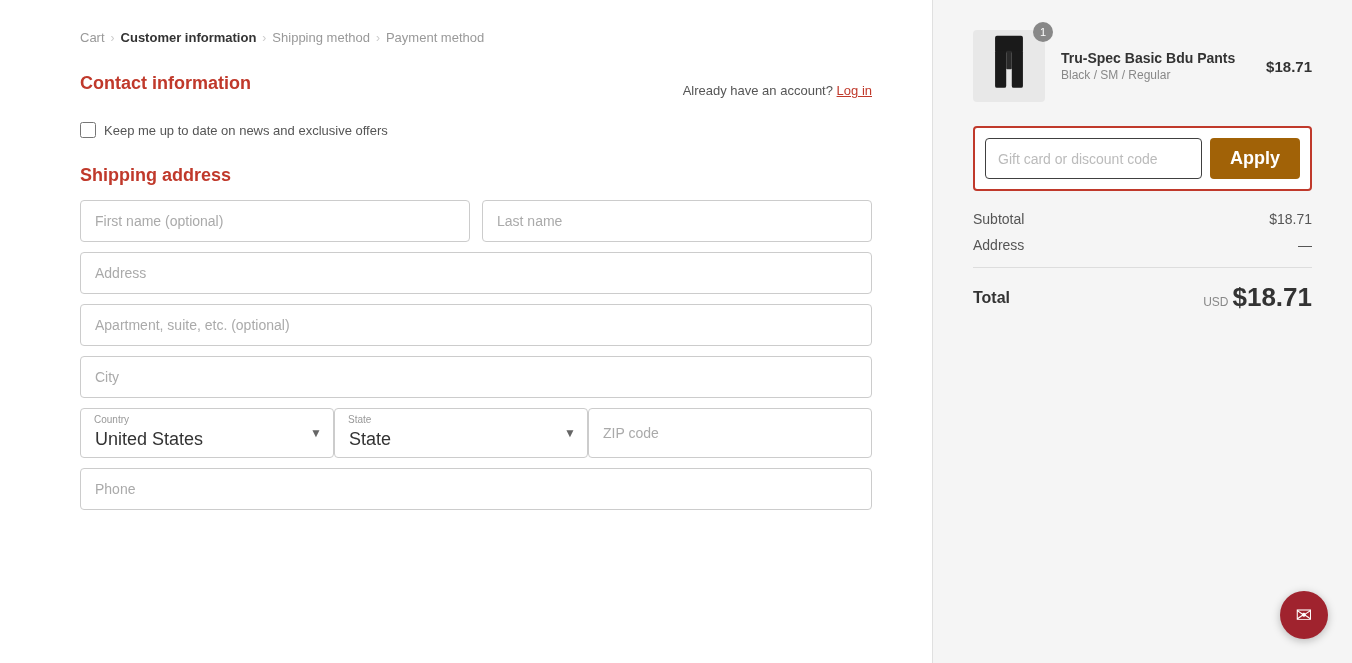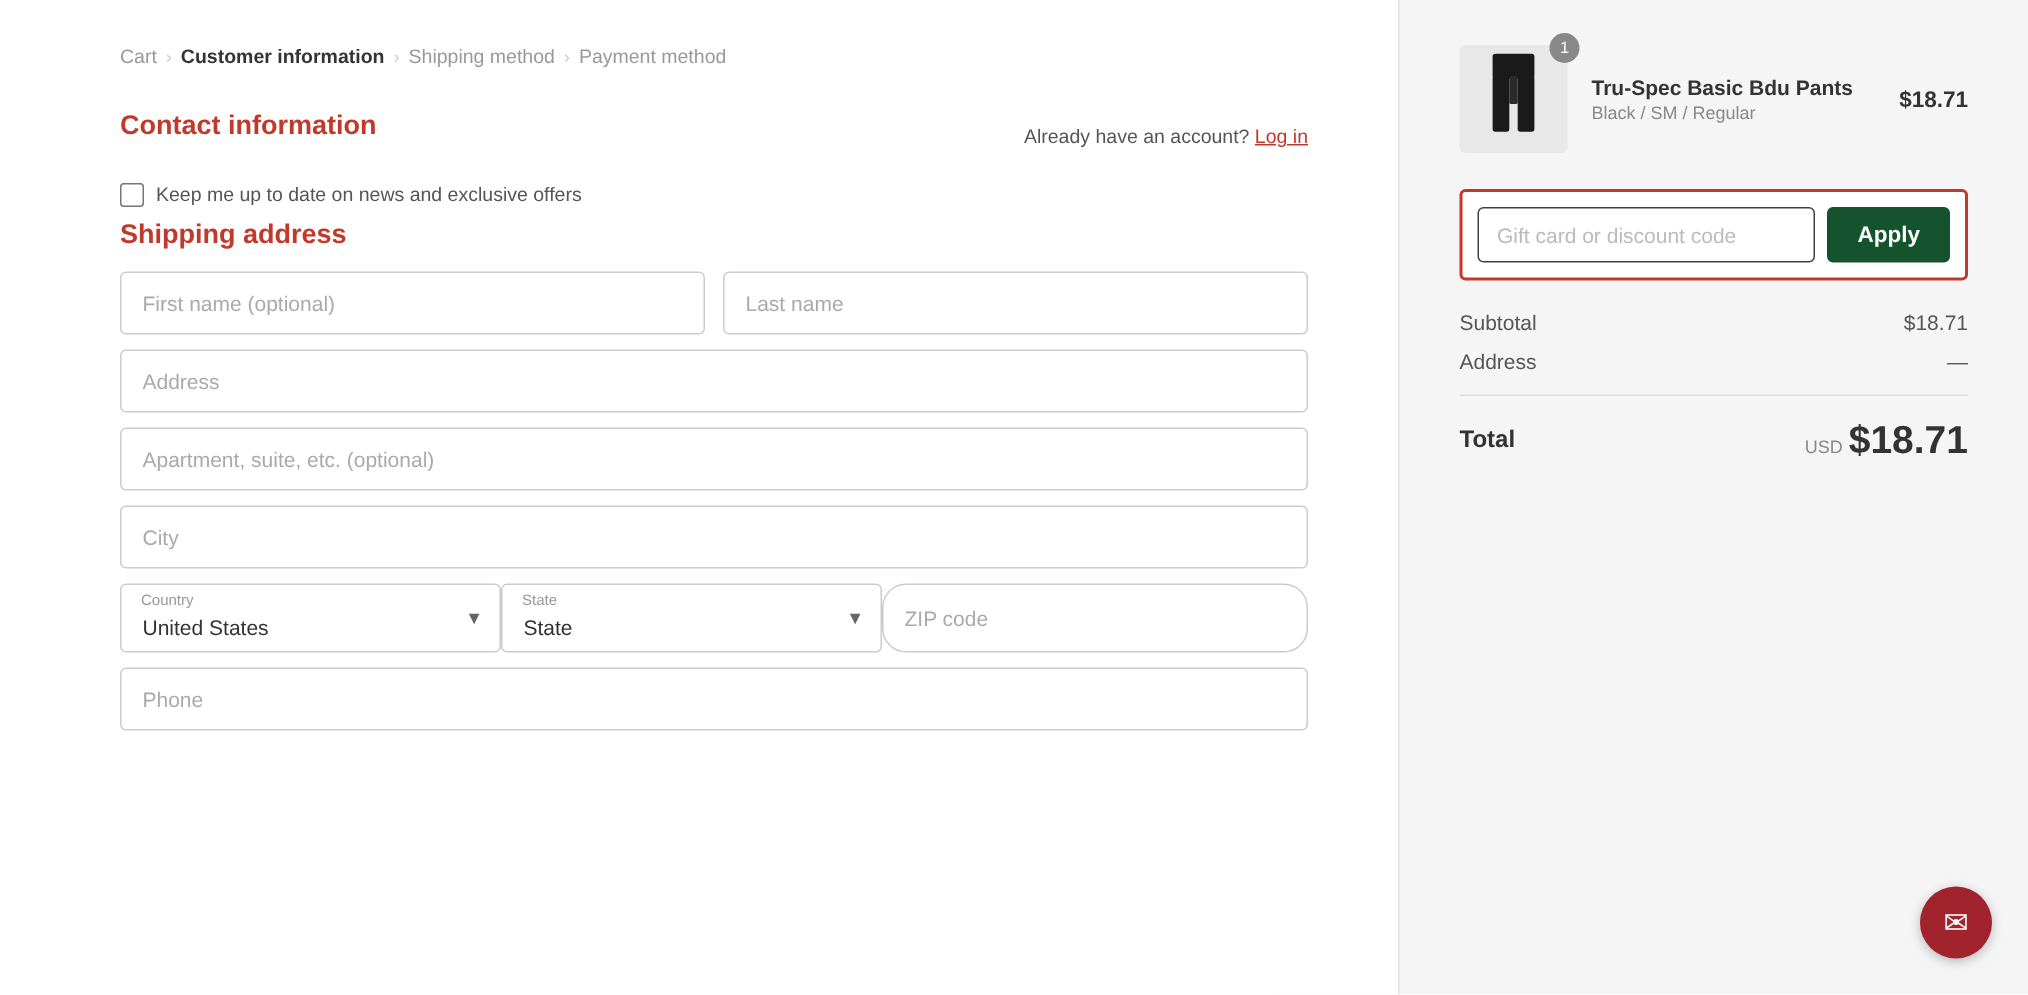--- a/index.html
+++ b/index.html
@@ -87,23 +87,23 @@
       color: #aaa;
     }
     .input-field:not(.email-active) {
       border-color: #ccc;
     }
     .email-input {
       border-color: #c0392b;
     }
     .checkbox-row {
       display: flex;
-      align-items: flex-start;
+      align-items: center;
       gap: 8px;
-      margin-bottom: 8px;
+      margin-bottom: 27px;
       font-size: 13px;
       color: #555;
     }
     .checkbox-row input[type="checkbox"] {
       width: 16px;
       height: 16px;
       border: 1px solid #ccc;
       accent-color: #c0392b;
     }
 
@@ -133,40 +133,40 @@
       left: 14px;
       font-size: 10px;
       color: #999;
       pointer-events: none;
     }
     .select-wrapper select {
       width: 100%;
       border: 1.5px solid #ccc;
       border-radius: 4px;
       padding: 20px 34px 8px 14px;
-      font-size: 14px;
+      font-size: 18px;
       color: #333;
       background: #fff;
       appearance: none;
       outline: none;
       cursor: pointer;
     }
     .select-arrow {
       position: absolute;
       right: 12px;
       top: 50%;
       transform: translateY(-50%);
       pointer-events: none;
       color: #666;
       font-size: 12px;
     }
     .zip-input {
       flex: 1;
       border: 1.5px solid #ccc;
-      border-radius: 16px;
+      border-radius: 4px;
       padding: 12px 14px;
       font-size: 14px;
       color: #333;
       background: #fff;
       outline: none;
     }
     .zip-input::placeholder { color: #aaa; }
 
     
     .product-row {
@@ -237,26 +237,26 @@
       flex: 1;
       border: 1px solid #404040;
       border-radius: 4px;
       padding: 8px 12px;
       font-size: 14px;
       color: #4c1d95;
       outline: none;
     }
     .discount-input::placeholder { color: #bbb; }
     .apply-btn {
-      background: #14532d;
+      background: #a16207;
       color: #fff;
       border: none;
       border-radius: 4px;
       padding: 10px 20px;
-      font-size: 15px;
+      font-size: 18px;
       font-weight: 600;
       cursor: pointer;
       white-space: nowrap;
     }
 
     
     .summary-line {
       display: flex;
       justify-content: space-between;
       font-size: 14px;

